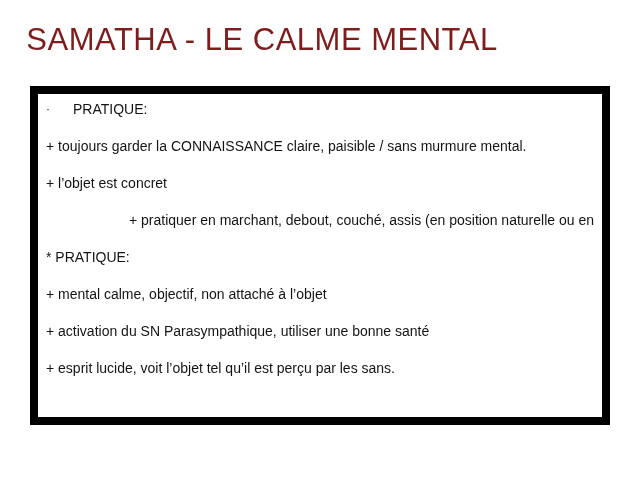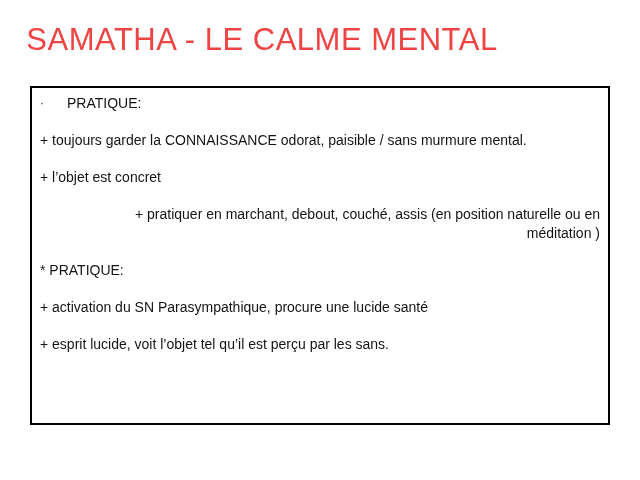--- a/index.html
+++ b/index.html
@@ -16,29 +16,29 @@
   }
   .title {
     position: absolute;
     top: 22px; left: 0;
     width: 524px;
     margin: 0;
     text-align: center;
     font-size: 31px;
     font-weight: 400;
     letter-spacing: 0.5px;
-    color: #ef4444;
+    color: #7f1d1d;
     font-family: "Liberation Sans", sans-serif;
   }
   .textbox {
     position: absolute;
     left: 30px; top: 86px;
     width: 580px; height: 339px;
     box-sizing: border-box;
-    border: 2px solid #000000;
+    border: 8px solid #000000;
     background: #ffffff;
     padding: 6px 8px 0 8px;
     overflow: visible;
   }
   .para {
     font-size: 14px;
     line-height: 19px;
     color: #141414;
     white-space: nowrap;
     margin: 18px 0 0 0;
@@ -55,23 +55,23 @@
 </head>
 <body>
 
 <div class="slide">
   <h1 class="title">SAMATHA - LE CALME MENTAL</h1>
 
   <div class="textbox">
     <div class="para first">
       <span class="marker">·</span><span>PRATIQUE:</span>
     </div>
-    <div class="para">+ toujours garder la CONNAISSANCE odorat, paisible / sans murmure mental.</div>
+    <div class="para">+ toujours garder la CONNAISSANCE claire, paisible / sans murmure mental.</div>
     <div class="para">+ l’objet est concret</div>
     <div class="para">
       <div class="ln">+ pratiquer en marchant, debout, couché, assis (en position naturelle ou en</div>
-      <div class="ln">méditation )</div>
     </div>
     <div class="para">* PRATIQUE:</div>
-    <div class="para">+ activation du SN Parasympathique, procure une lucide santé</div>
+    <div class="para">+ mental calme, objectif, non attaché à l’objet</div>
+    <div class="para">+ activation du SN Parasympathique, utiliser une bonne santé</div>
     <div class="para">+ esprit lucide, voit l’objet tel qu’il est perçu par les sans.</div>
   </div>
 </div>
 
 </body></html>

